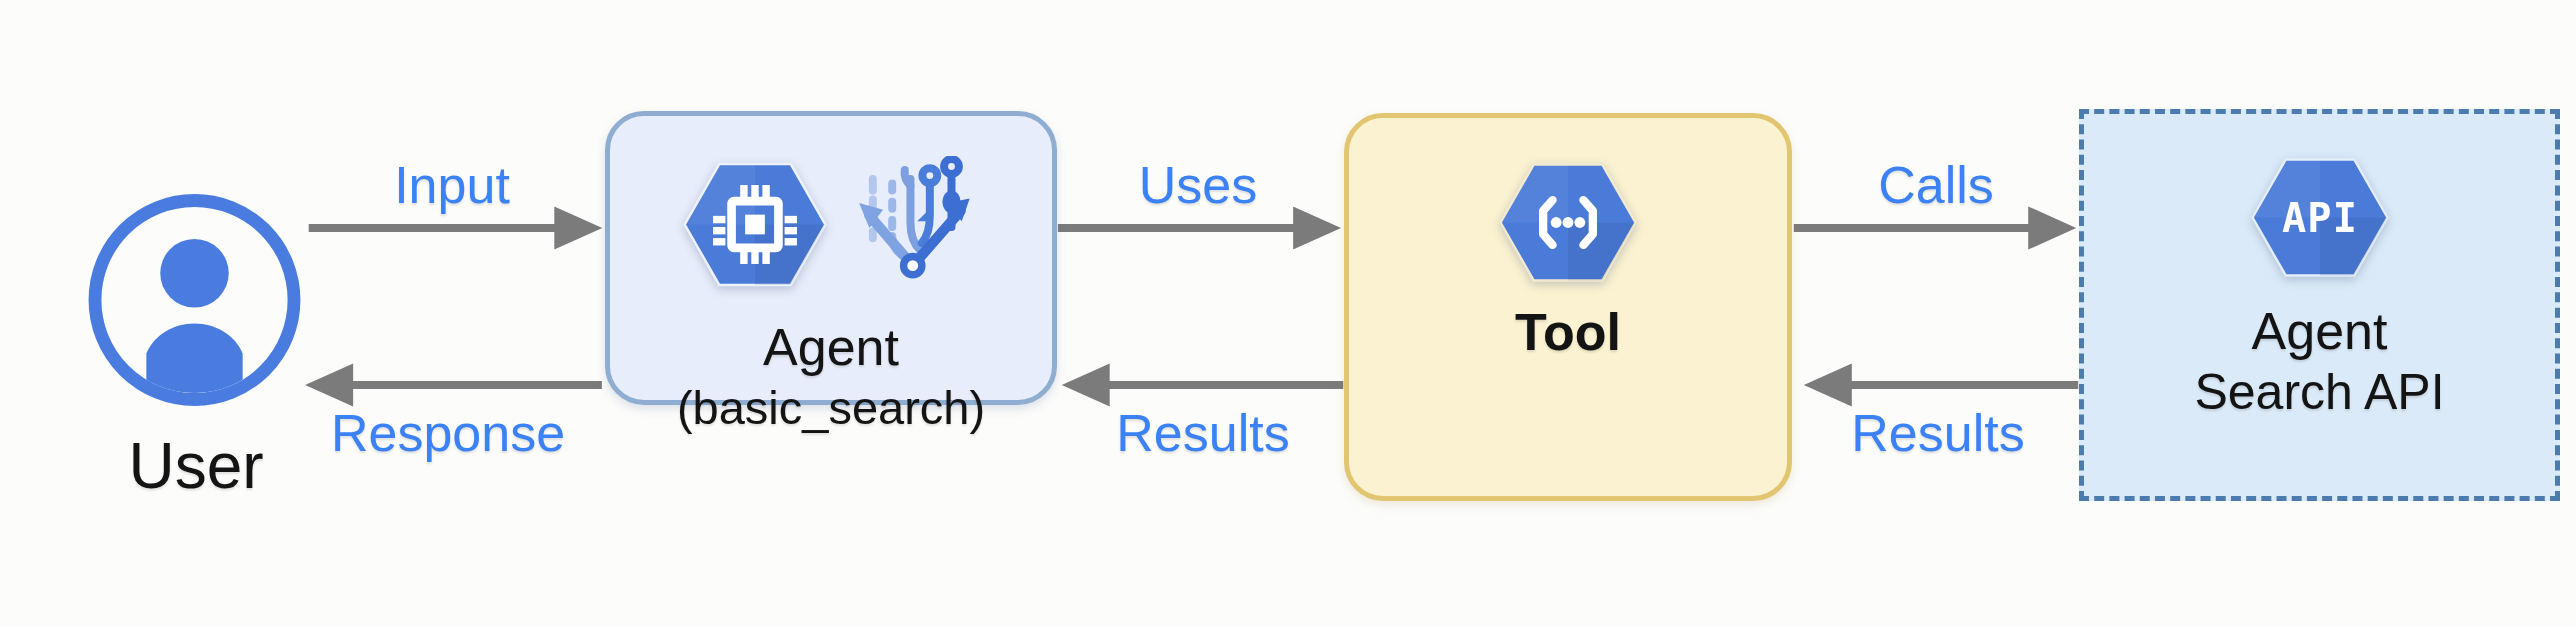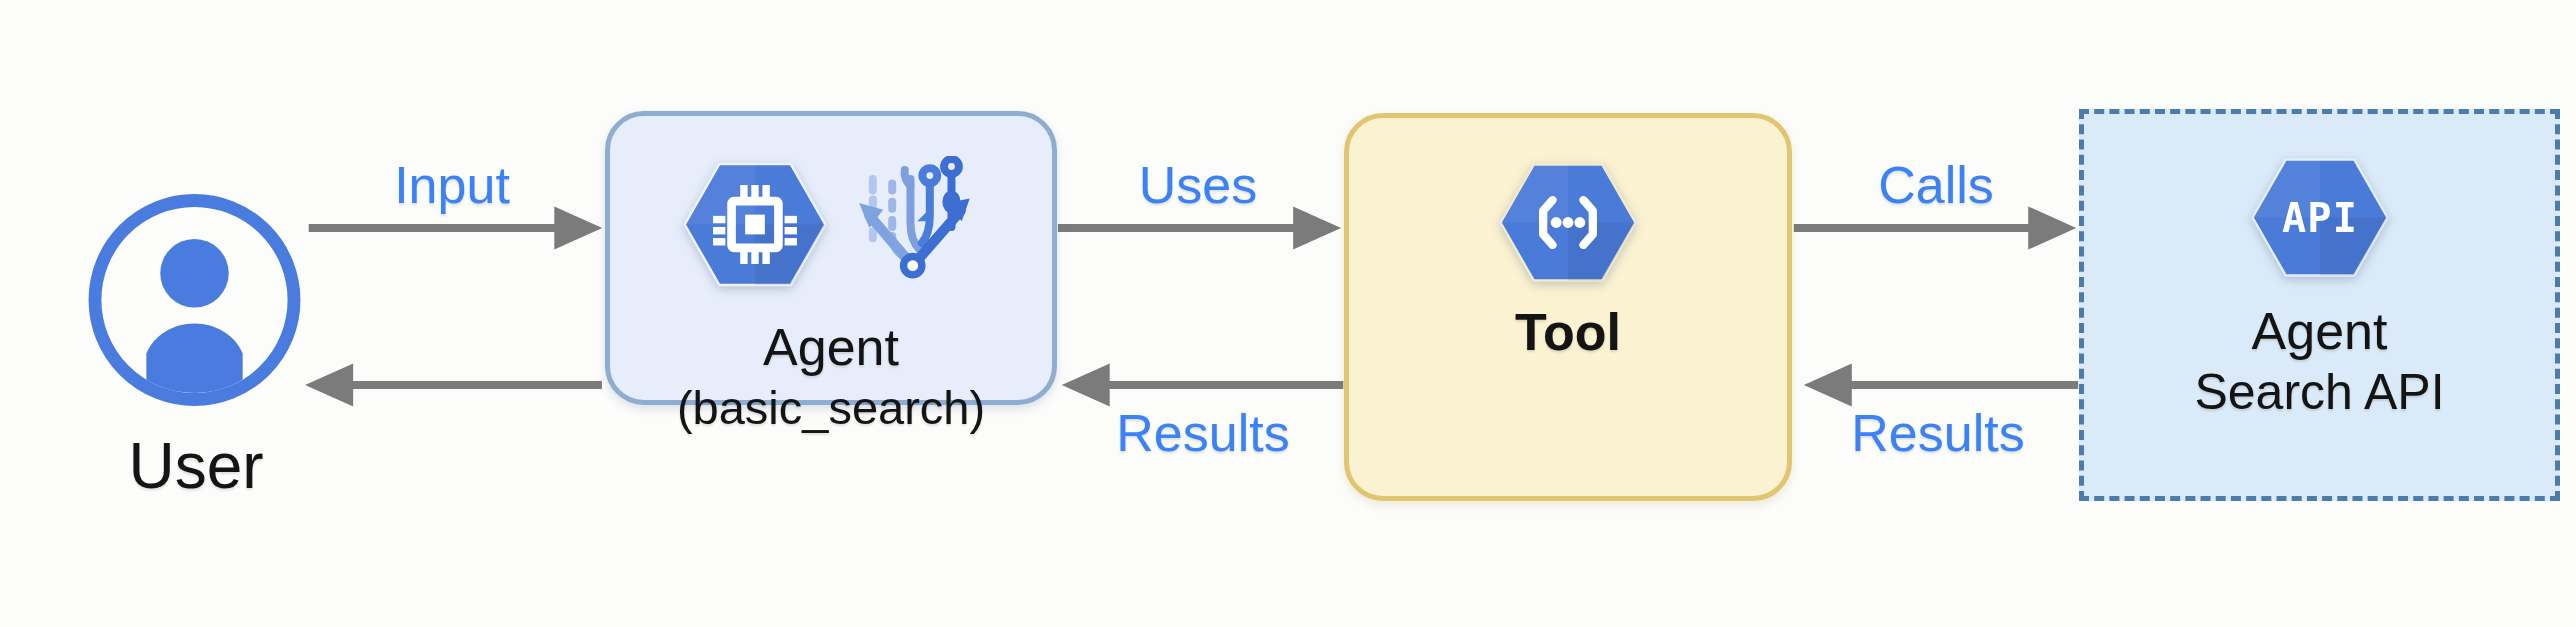--- a/index.html
+++ b/index.html
@@ -79,20 +79,21 @@
   <svg class="abs" style="left:308px;top:196px;" width="295" height="64" viewBox="0 0 367 80">
     <line x1="0" y1="40" x2="314" y2="40" stroke="#7b7b7b" stroke-width="10"></line>
     <polygon points="307,13 367,40 307,67" fill="#7b7b7b"></polygon>
   </svg>
   <div class="edge-label" style="left:452px;top:159px;">Input</div>
 
   <svg class="abs" style="left:304px;top:353px;" width="299" height="64" viewBox="0 0 371 80">
     <line x1="53" y1="40" x2="371" y2="40" stroke="#7b7b7b" stroke-width="10"></line>
     <polygon points="60,13 0,40 60,67" fill="#7b7b7b"></polygon>
   </svg>
+  <div class="edge-label" style="left:448px;top:407px;">Response</div>
 
   <svg class="abs" style="left:1057px;top:196px;" width="285" height="64" viewBox="0 0 354 80">
     <line x1="0" y1="40" x2="301" y2="40" stroke="#7b7b7b" stroke-width="10"></line>
     <polygon points="294,13 354,40 294,67" fill="#7b7b7b"></polygon>
   </svg>
   <div class="edge-label" style="left:1198px;top:159px;">Uses</div>
 
   <svg class="abs" style="left:1061px;top:353px;" width="283" height="64" viewBox="0 0 352 80">
     <line x1="53" y1="40" x2="352" y2="40" stroke="#7b7b7b" stroke-width="10"></line>
     <polygon points="60,13 0,40 60,67" fill="#7b7b7b"></polygon>

